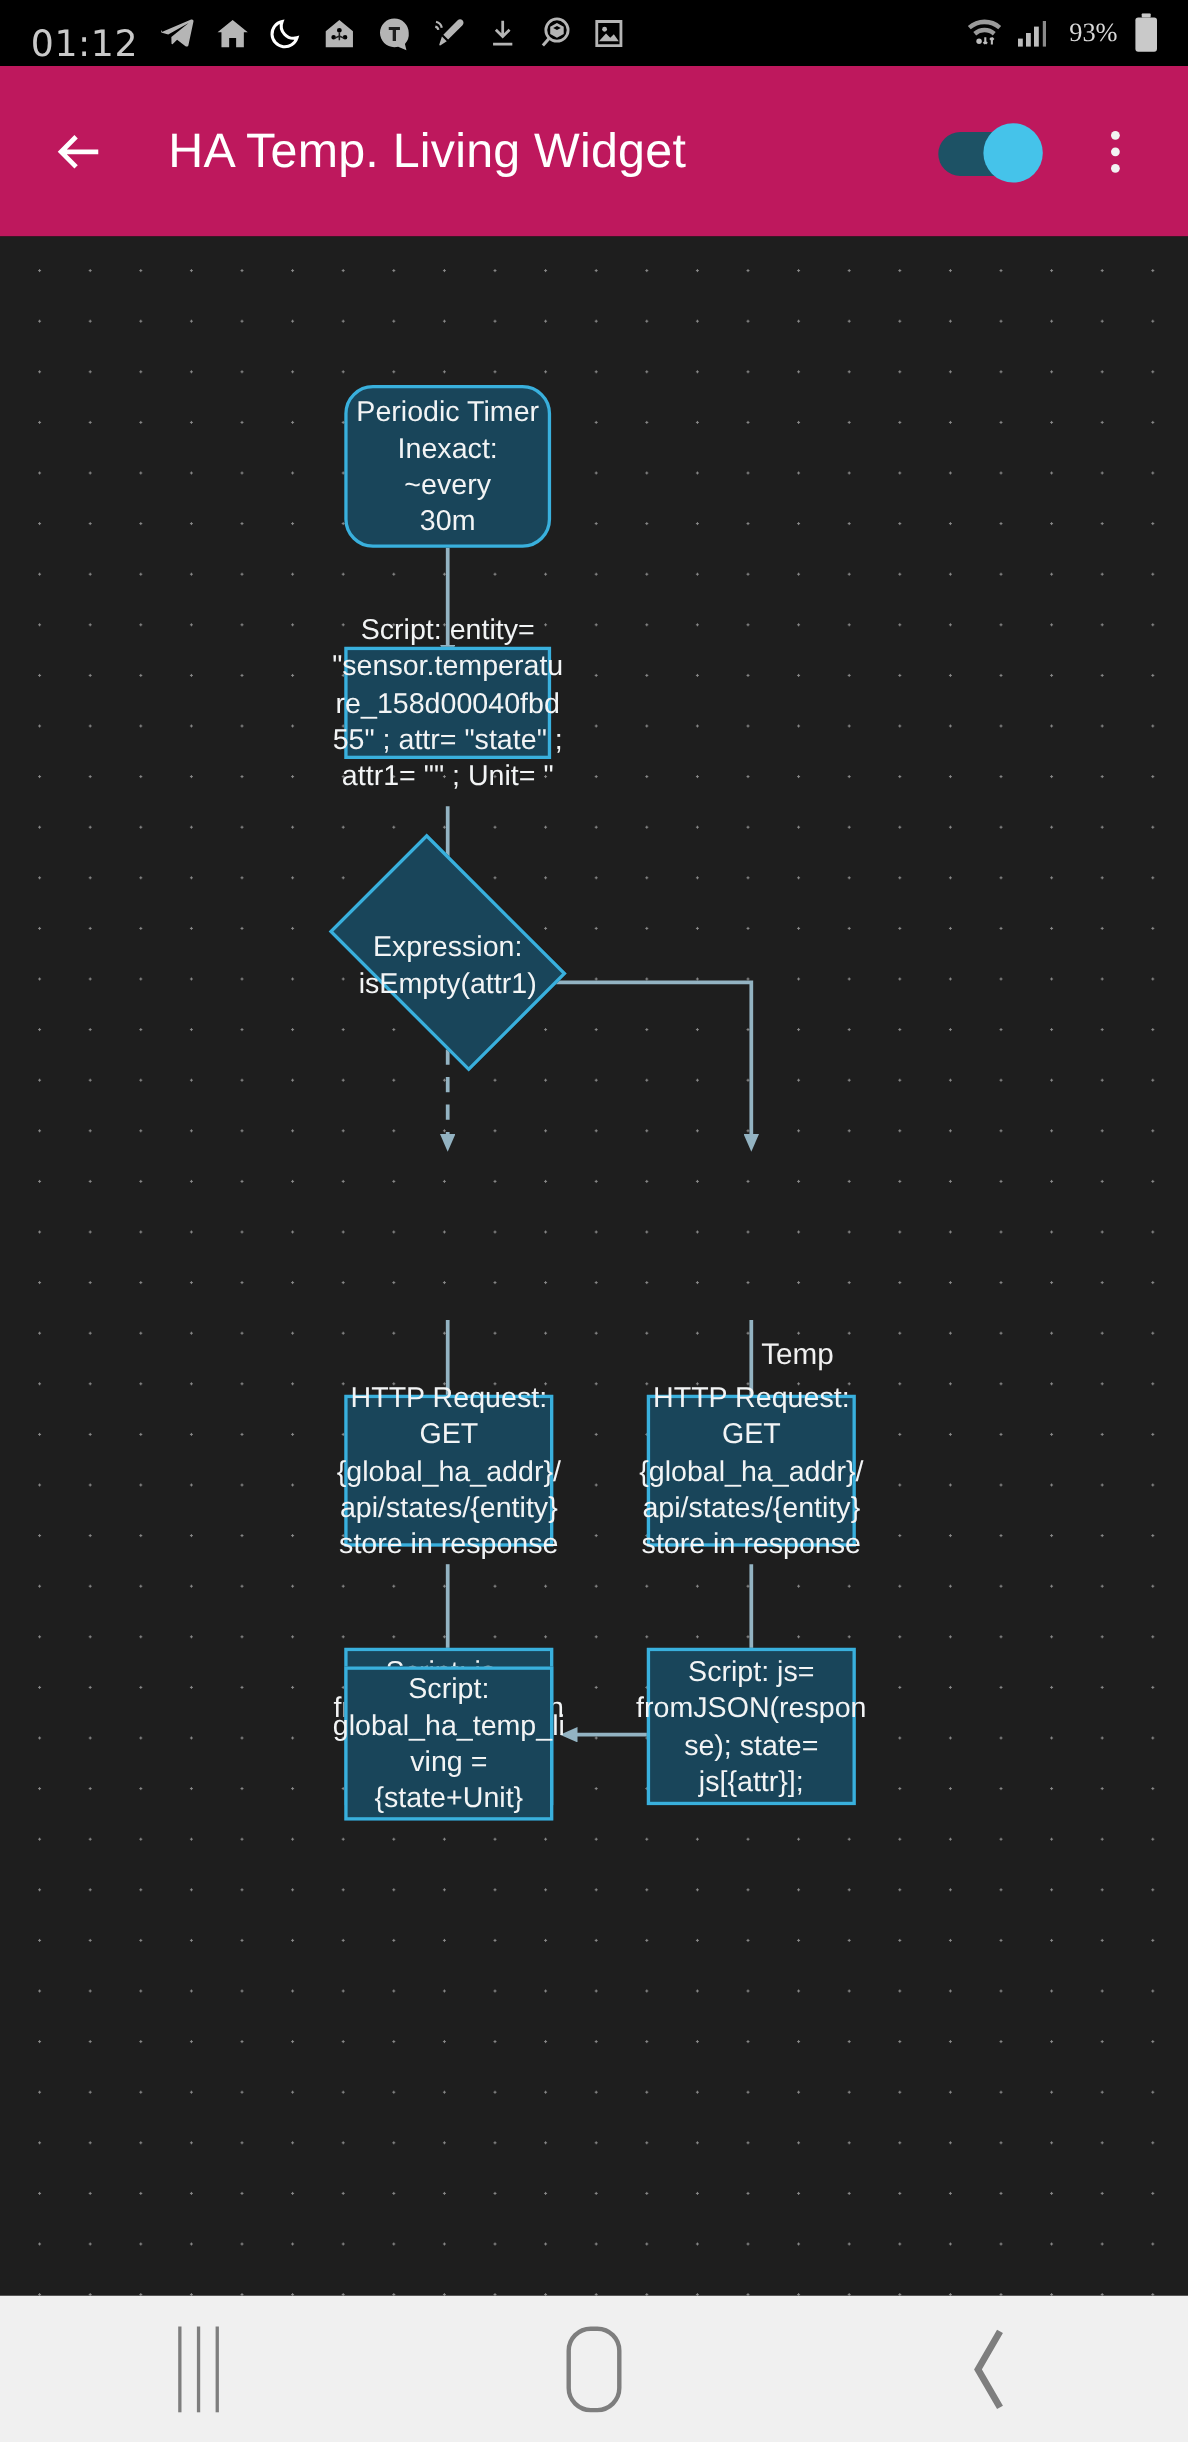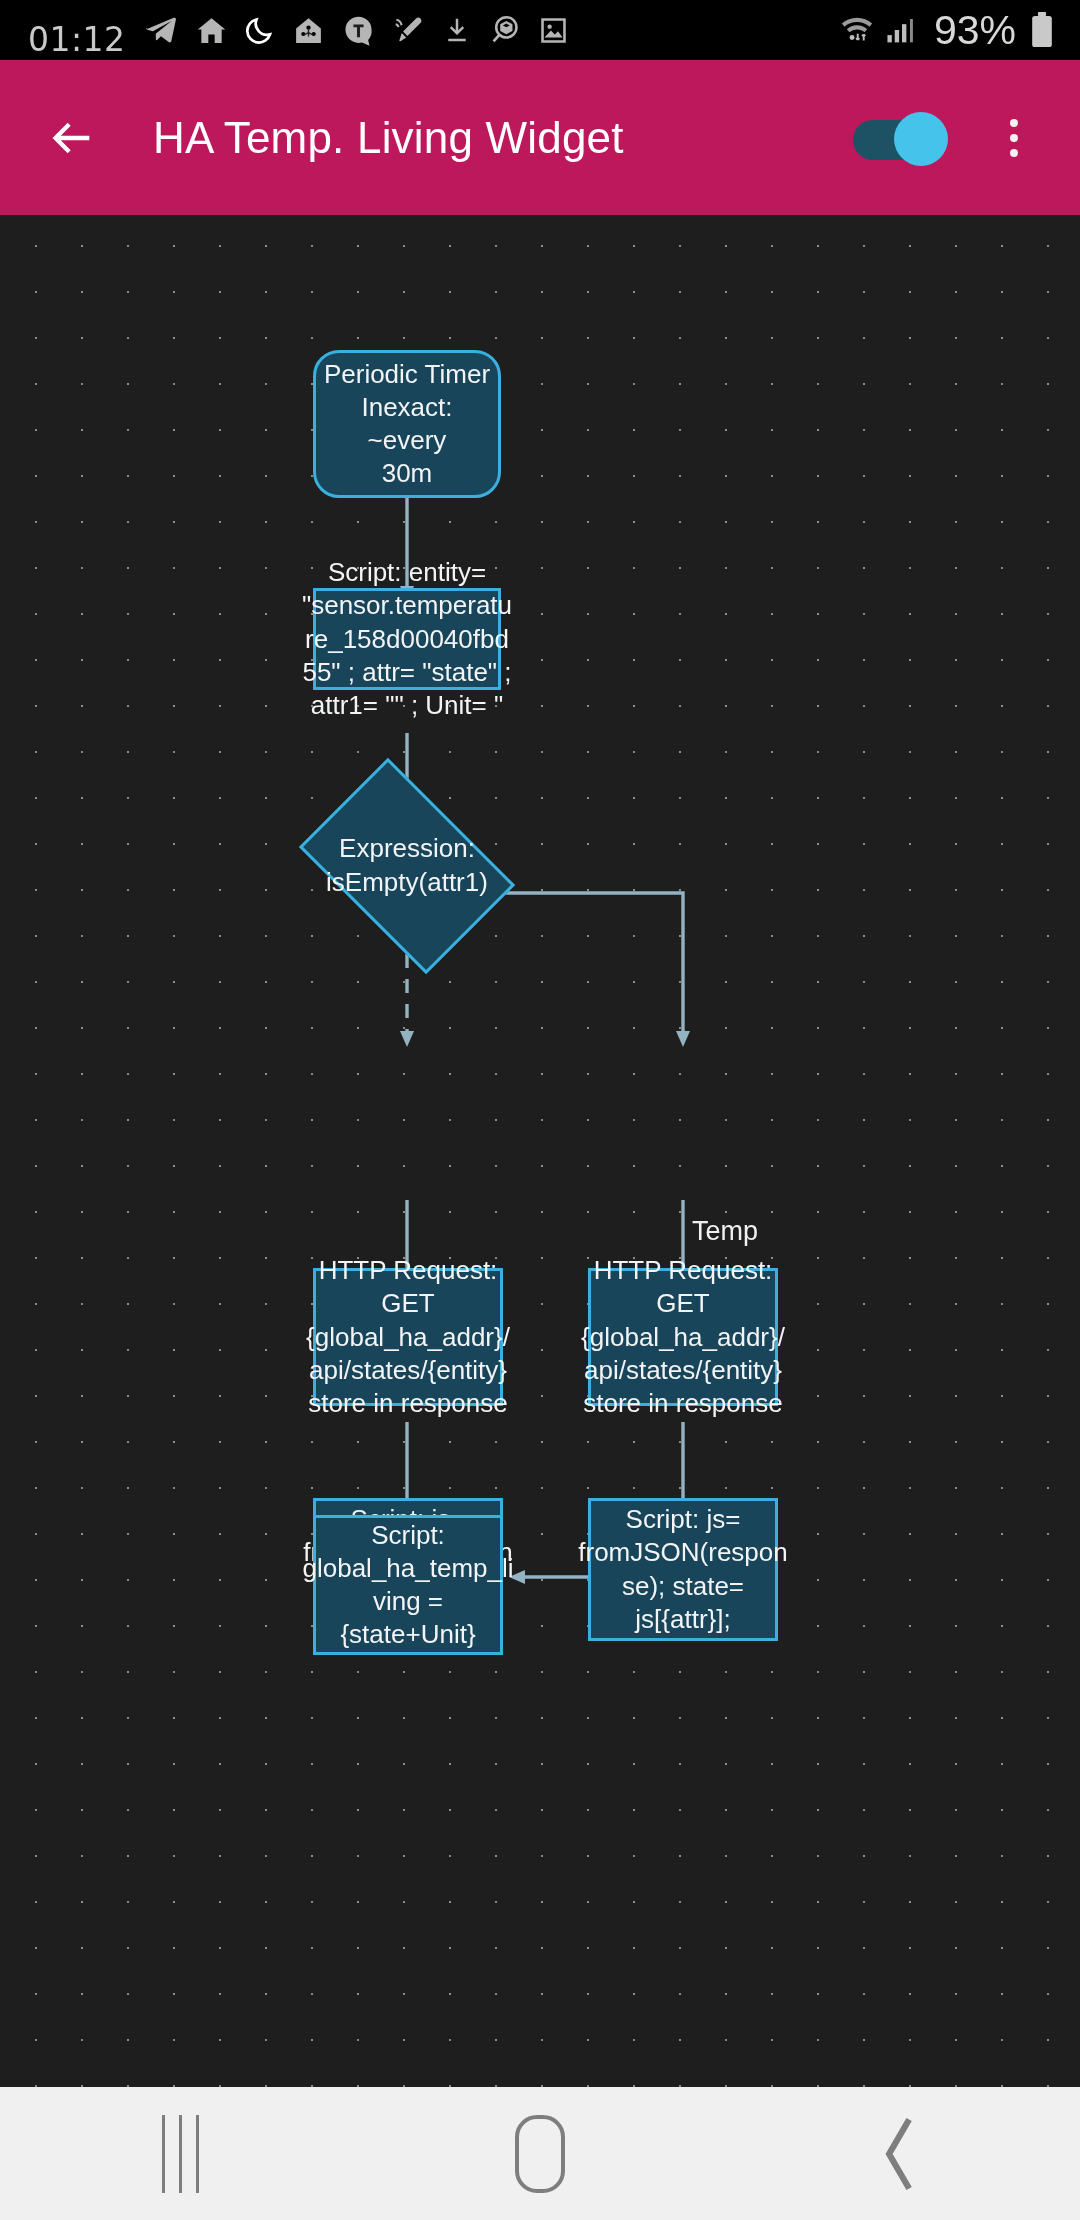--- a/index.html
+++ b/index.html
@@ -16,21 +16,21 @@
     background:#000; display:flex; align-items:center;
     padding:0 26px 0 28px;
   }
   #status-bar .clock{
     color:#c9c9c9; font-size:33px; letter-spacing:.5px;
     font-family:"DejaVu Sans", sans-serif; font-weight:400;margin-top:18px;
   }
   .sb-icons-left{ display:flex; align-items:center; gap:17px; margin-left:18px; }
   .sb-icons-right{ display:flex; align-items:center; gap:10px; margin-left:auto; }
   .sb-ic{ display:block; fill:#b5b5b5; }
-  .battery-pct{ color:#d8d8d8; font-size:41px; font-family:Liberation Sans, sans-serif; margin:0 4px 0 6px;}
+  .battery-pct{ color:#d8d8d8; font-size:24px; font-family:Liberation Serif, serif; margin:0 4px 0 6px;}
 
   
   #app-bar{
     position:absolute; left:0; top:60px; width:1080px; height:155px;
     background:#be185d; display:flex; align-items:center; padding:0 38px 0 46px;
   }
   #app-bar .back-arrow{ width:52px; height:52px; flex:0 0 auto; }
   #app-bar .back-arrow svg{ display:block; }
   #app-bar .title{
     color:#fff; font-size:44px; margin-left:55px; white-space:nowrap;
@@ -78,21 +78,21 @@
   .node.rounded{ border-radius:26px; }
 
   
   .diamond-wrap{ position:absolute; }
   .diamond-wrap .shape{
     position:absolute; left:0; top:0; width:100%; height:100%;
     background:#19455a; border:3px solid #39b0dd;
     transform:rotate(45deg);
   }
   .diamond-wrap .dlabel{
-    position:absolute; left:0; top:0; width:100%; height:100%;
+    position:absolute; left:0; top:12px; width:100%; height:100%;
     display:flex; align-items:center; justify-content:center;
     color:#f2f4f5; font-size:26px; line-height:1.3; text-align:center;
     white-space:pre-line;
   }
 
   .edge-label{
     position:absolute; color:#f0f0f0; font-size:27px;
     font-family:"Liberation Sans", sans-serif; white-space:nowrap;
   }
 

